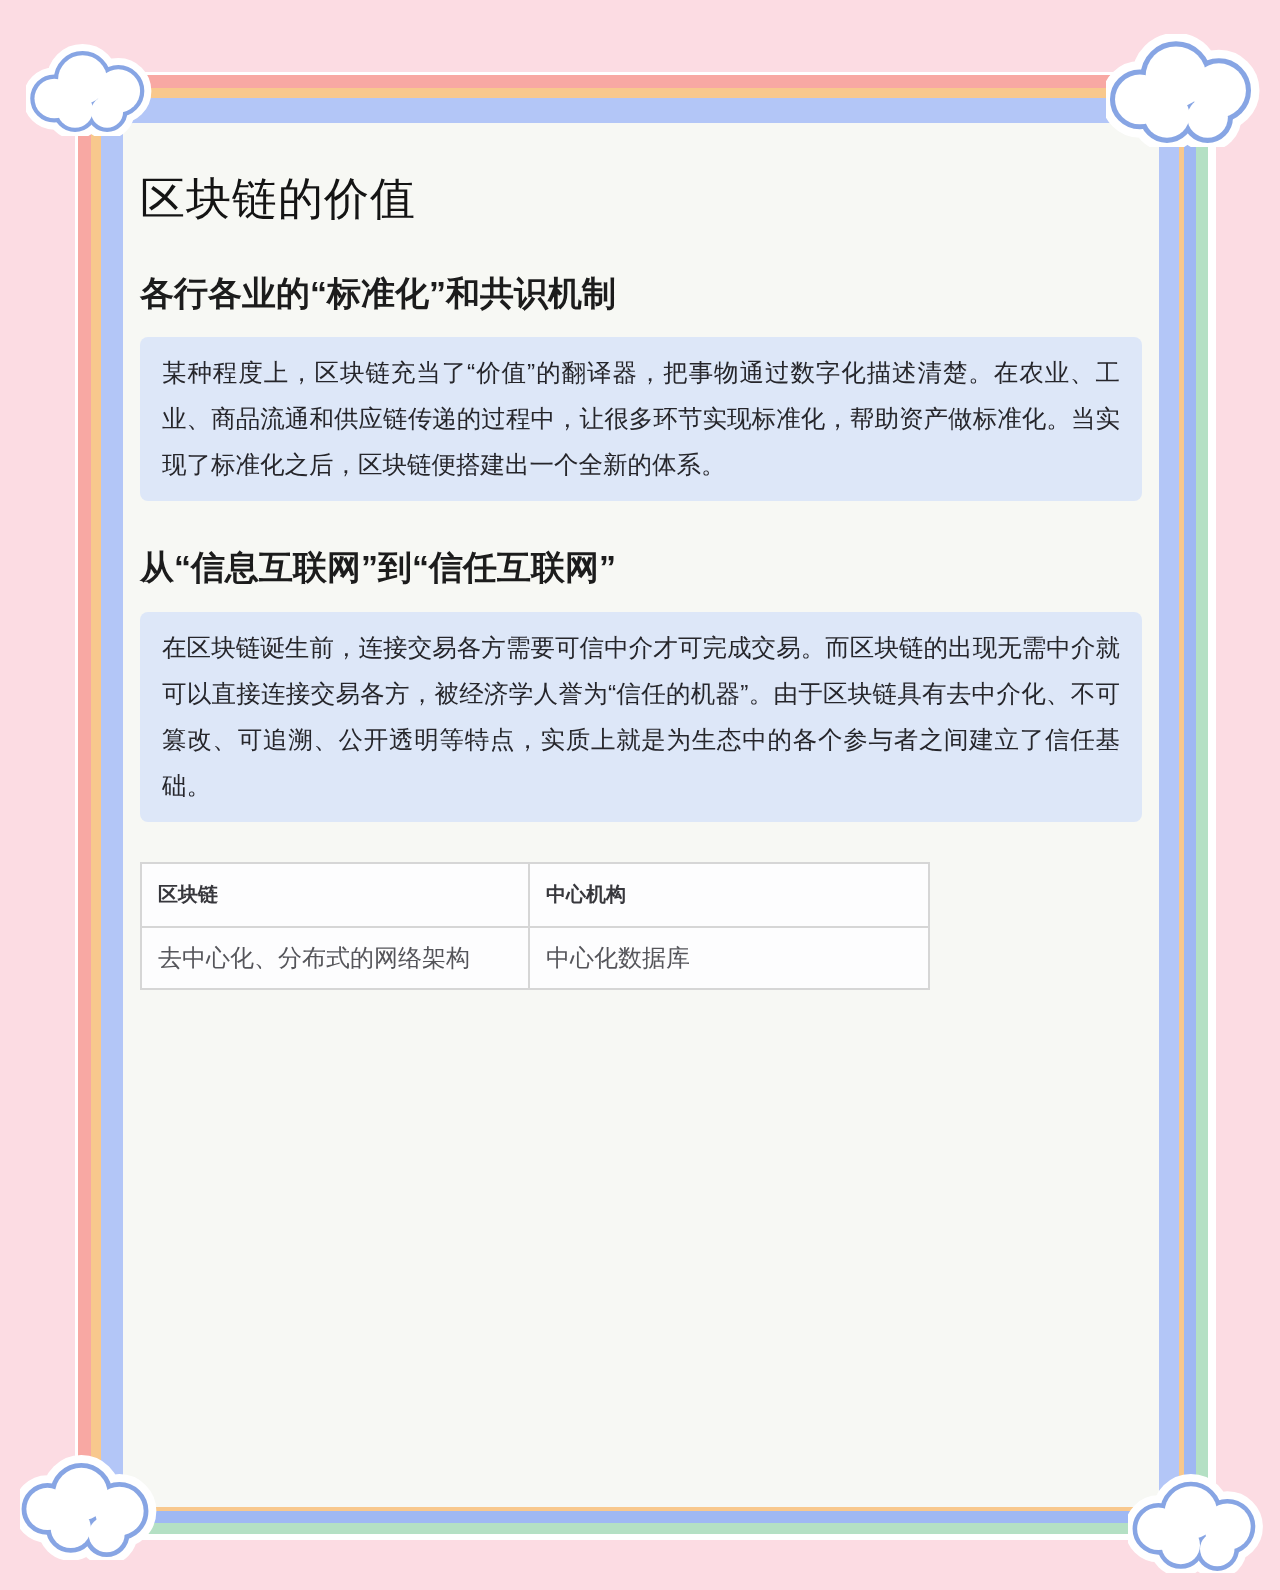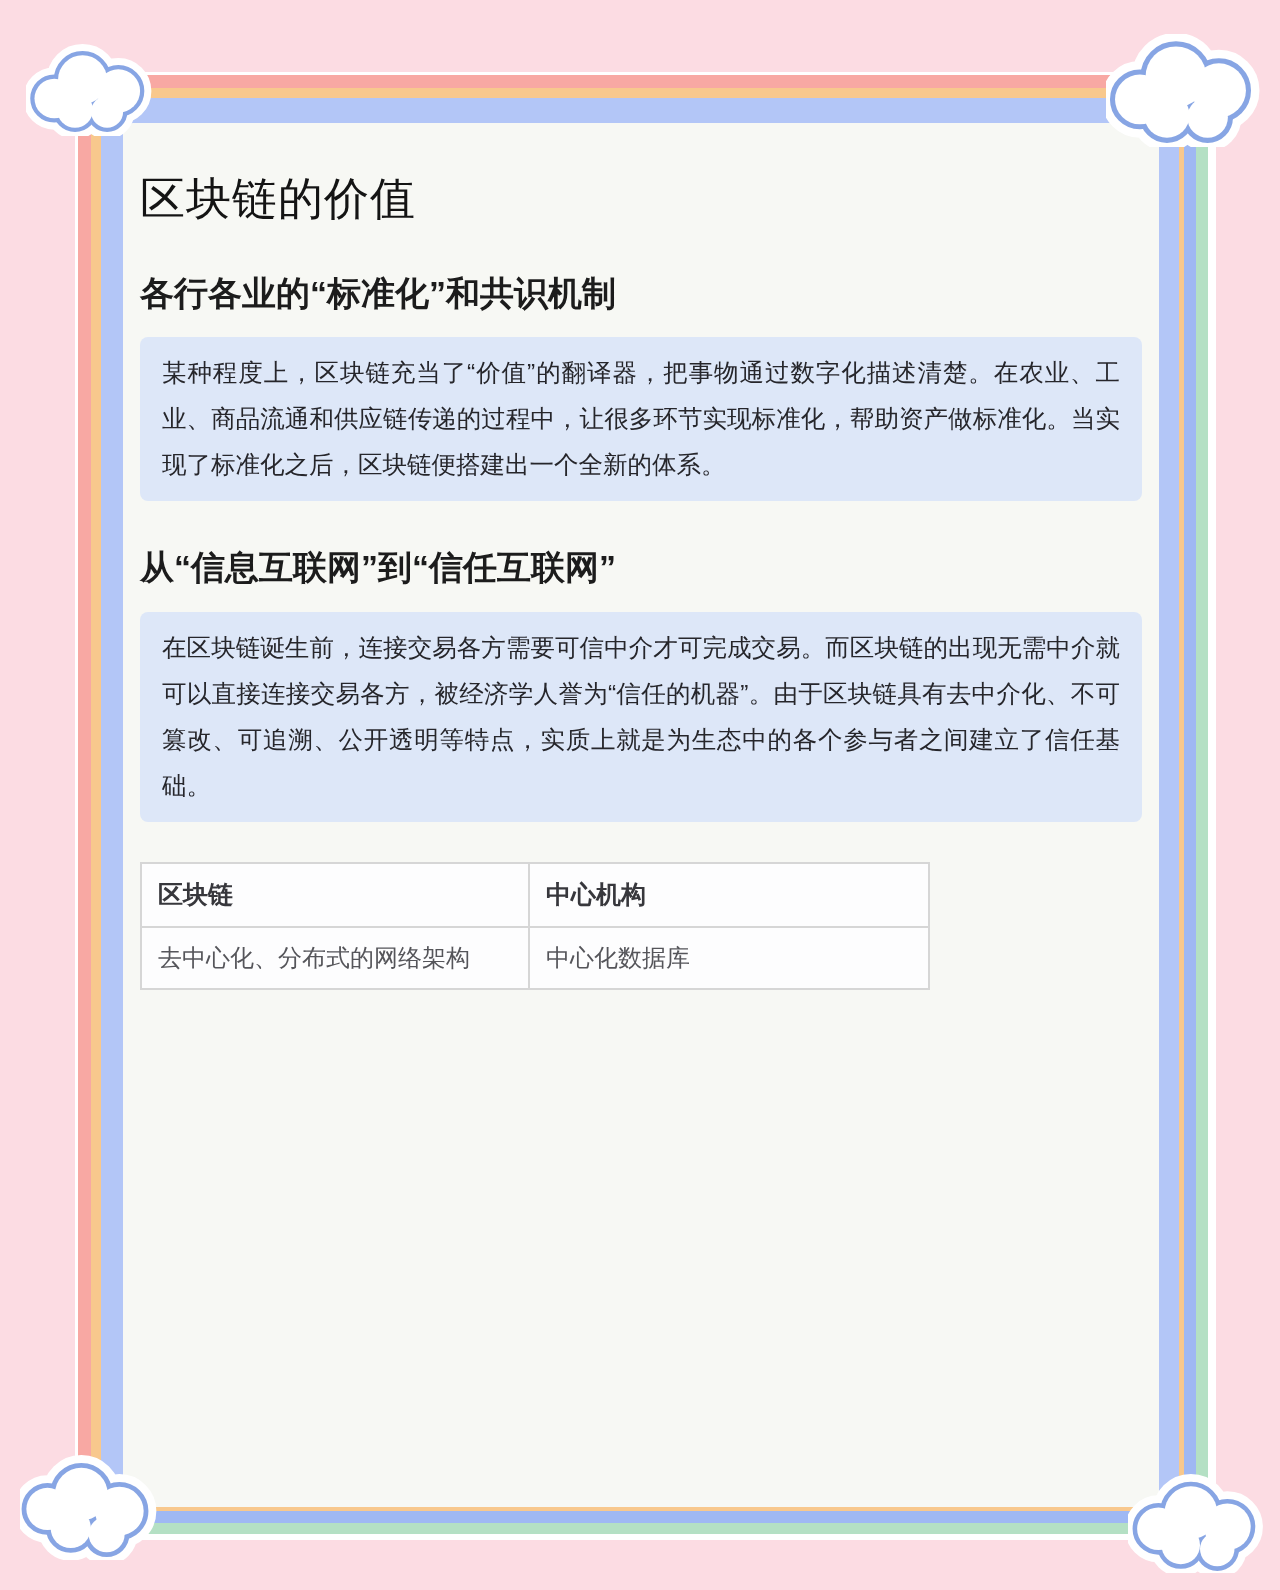--- a/index.html
+++ b/index.html
@@ -41,21 +41,21 @@
 
   
   table.cmp{
     border-collapse:collapse;margin-top:40px;
     width:790px;background:#fdfdfe;table-layout:fixed;
   }
   table.cmp th, table.cmp td{
     border:2px solid #d6d6d6;
     padding:14px 16px;text-align:left;vertical-align:middle;
   }
-  table.cmp th{font-size:25px;font-weight:700;color:#37373c;height:34px;}
+  table.cmp th{font-size:20px;font-weight:700;color:#37373c;height:34px;}
   table.cmp td{font-size:24px;font-weight:400;color:#55555a;height:32px;}
   table.cmp col.c1{width:388px;}
 
   
   .cloud{position:absolute;z-index:10;}
   .cloud.tl{left:26px;top:42px;width:132px;}
   .cloud.tr{left:1106px;top:34px;width:158px;}
   .cloud.bl{left:20px;top:1454px;width:148px;}
   .cloud.br{left:1128px;top:1472px;width:142px;}
 </style>

